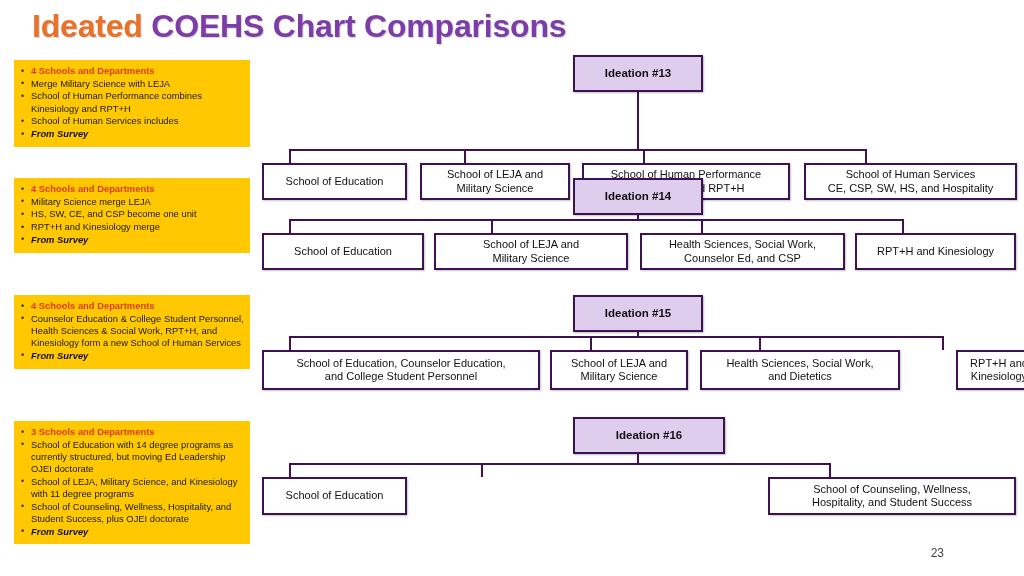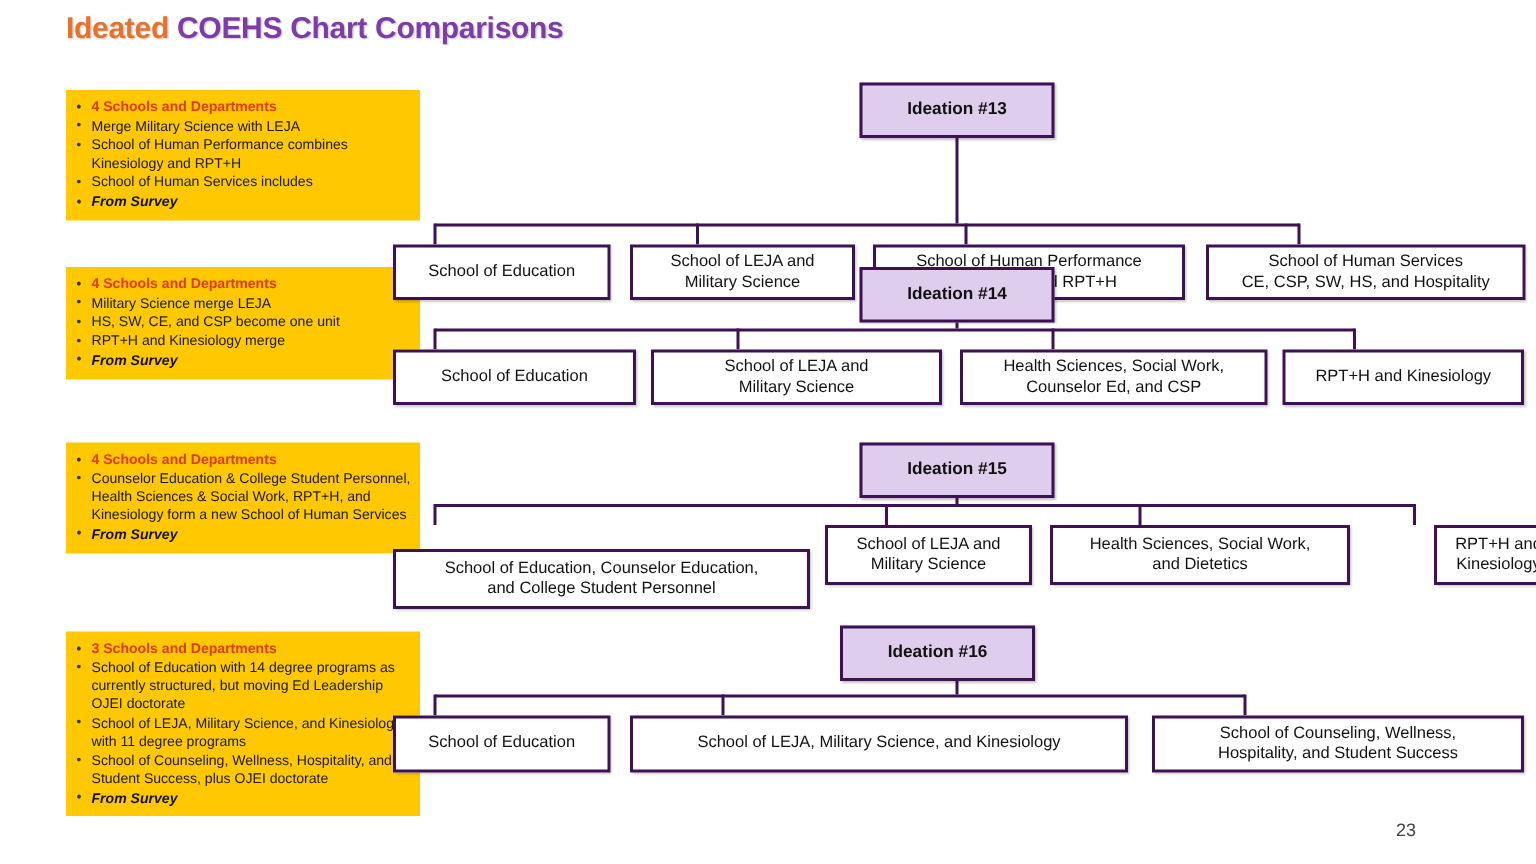--- a/index.html
+++ b/index.html
@@ -12,40 +12,39 @@
     height: 576px;
     position: relative;
     overflow: hidden;
     font-family: "Liberation Sans", sans-serif;
     color: #000;
   }
 
   
   #slide-title {
     position: absolute;
-    left: 44px;
+    left: 32px;
     top: 8px;
-    font-size: 20px;
+    font-size: 32px;
     font-weight: bold;
     letter-spacing: -0.2px;
     white-space: nowrap;
     text-shadow: 1px 1px 1px rgba(0,0,0,0.18);
   }
   #slide-title .t-orange { color: #E8722A; }
   #slide-title .t-purple { color: #7E3CA8; }
 
   
   .note-box {
     position: absolute;
     left: 14px;
     width: 236px;
     background: #FFC800;
     box-sizing: border-box;
     padding: 5px 6px 6px 6px;
-    margin-left: 30px;
   }
   .note-list {
     margin: 0;
     padding: 0;
     list-style: none;
   }
   .note-item {
     position: relative;
     padding-left: 11px;
     font-size: 9.4px;
@@ -181,33 +180,32 @@
     <div class="conn v" style="left: 700.5px; top: 41px; height: 14px;"></div>
     <div class="node leaf" style="left: 640px; top: 55px; width: 205px; height: 37px;">Health Sciences, Social Work,<br>Counselor Ed, and CSP</div>
     <div class="conn v" style="left: 902.3px; top: 41px; height: 14px;"></div>
     <div class="node leaf" style="left: 855px; top: 55px; width: 161px; height: 37px; text-align: center;">RPT+H and Kinesiology</div>
   </div>
 <div class="chart-row" id="chart-row-2" style="left:0; top:295px; width:1024px; height:110px;">
     <div class="node root" style="left: 573px; top: 0px; width: 130px; height: 37px;">Ideation #15</div>
     <div class="conn v" style="left: 637px; top: 37px; height: 4px;"></div>
     <div class="conn h" style="left: 290px; top: 41px; width: 652.6px;"></div>
     <div class="conn v" style="left: 289px; top: 41px; height: 14px;"></div>
-    <div class="node leaf" style="left: 262px; top: 55px; width: 278px; height: 40px; margin-top: 16px;">School of Education,  Counselor Education,<br>and College Student Personnel</div>
+    <div class="node leaf" style="left: 262px; top: 55px; width: 278px; height: 40px;">School of Education,  Counselor Education,<br>and College Student Personnel</div>
     <div class="conn v" style="left: 590.4px; top: 41px; height: 14px;"></div>
     <div class="node leaf" style="left: 550px; top: 55px; width: 138px; height: 40px;">School of LEJA and<br>Military Science</div>
     <div class="conn v" style="left: 759px; top: 41px; height: 14px;"></div>
     <div class="node leaf" style="left: 700px; top: 55px; width: 200px; height: 40px;">Health Sciences, Social Work,<br>and Dietetics</div>
     <div class="conn v" style="left: 941.6px; top: 41px; height: 14px;"></div>
     <div class="node leaf" style="left: 956px; top: 55px; width: 86px; height: 40px; text-align: center;">RPT+H and<br>Kinesiology</div>
   </div>
 <div class="chart-row" id="chart-row-3" style="left:0; top:417px; width:1024px; height:110px;">
-    <div class="node root" style="left: 560px; top: 0px; width: 130px; height: 37px;">Ideation #16</div>
+    <div class="node root" style="left: 573px; top: 0px; width: 152px; height: 37px;">Ideation #16</div>
     <div class="conn v" style="left: 637px; top: 37px; height: 9px;"></div>
     <div class="conn h" style="left: 290px; top: 46px; width: 540px;"></div>
     <div class="conn v" style="left: 289px; top: 46px; height: 14px;"></div>
     <div class="node leaf" style="left: 262px; top: 60px; width: 145px; height: 38px;">School of Education</div>
     <div class="conn v" style="left: 481px; top: 46px; height: 14px;"></div>
-    <div class="node leaf" style="left: 420px; top: 60px; width: 332px; height: 38px;">School of LEJA, Military Science, and Kinesiology</div>
     <div class="conn v" style="left: 829px; top: 46px; height: 14px;"></div>
     <div class="node leaf" style="left: 768px; top: 60px; width: 248px; height: 38px;">School of Counseling, Wellness,<br>Hospitality, and Student Success</div>
   </div>
 
 <div id="page-number">23</div>
 
 </body></html>

